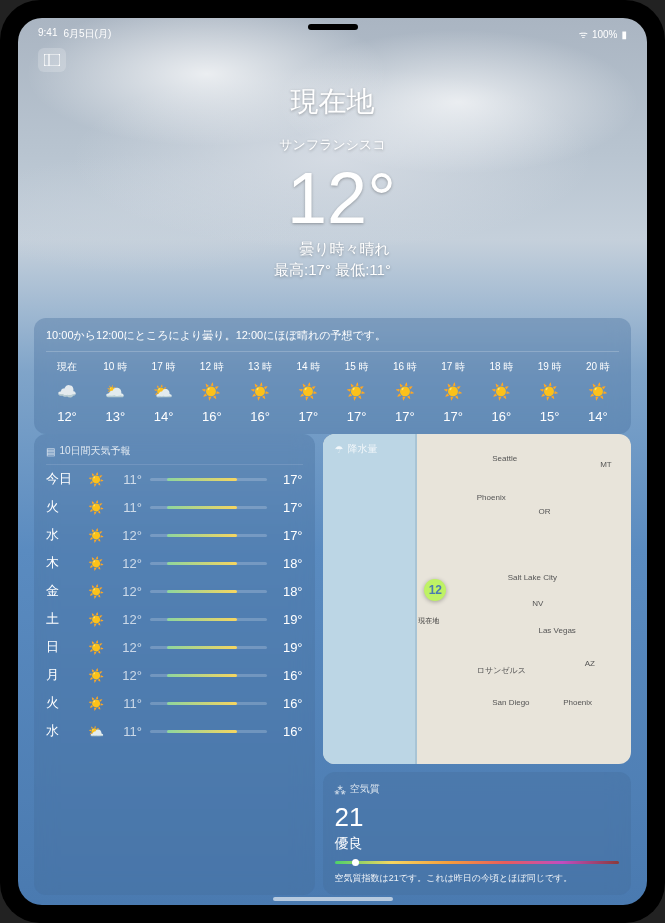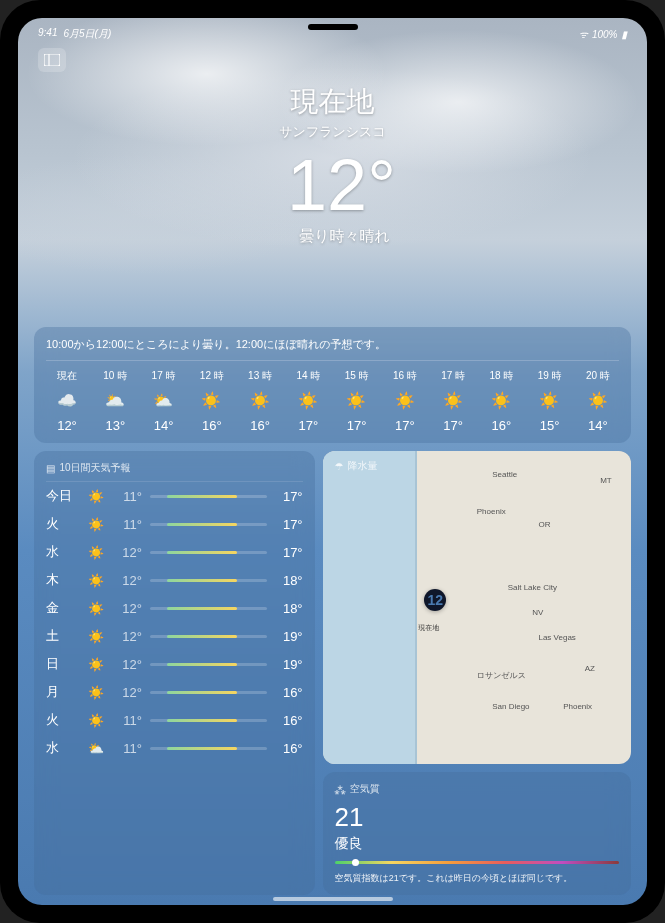--- a/index.html
+++ b/index.html
@@ -1,30 +1,30 @@
 <!DOCTYPE html>
 <html><head>
 <meta charset="utf-8">
 <style>
 * { margin: 0; padding: 0; box-sizing: border-box; font-family: -apple-system, BlinkMacSystemFont, sans-serif; }
 body { background: #222; display: flex; justify-content: center; align-items: center; min-height: 100vh; }
 .device { width: 665px; height: 923px; background: #000; border-radius: 40px; padding: 18px; position: relative; }
 .screen { width: 100%; height: 100%; border-radius: 24px; overflow: hidden; position: relative; background: linear-gradient(180deg, #aab5c2 0%, #b8c4d0 15%, #c5d0db 25%, #7fa4c9 40%, #5a8bc0 60%, #4a7ab0 100%); }
 .clouds { position: absolute; top: 0; left: 0; right: 0; height: 280px; background: radial-gradient(ellipse 300px 120px at 30% 20%, rgba(255,255,255,0.75), transparent 60%), radial-gradient(ellipse 300px 120px at 70% 30%, rgba(255,255,255,0.7), transparent 60%), radial-gradient(ellipse 400px 140px at 50% 50%, rgba(220,225,232,0.8), transparent 65%), radial-gradient(ellipse 300px 100px at 20% 70%, rgba(200,210,220,0.6), transparent 60%); }
-.status-bar { position: absolute; top: 6px; left: 0; right: 0; height: 20px; display: flex; justify-content: space-between; align-items: center; padding: 0 20px; font-size: 10px; color: #fff; font-weight: 500; z-index: 10; font-style: italic; }
+.status-bar { position: absolute; top: 6px; left: 0; right: 0; height: 20px; display: flex; justify-content: space-between; align-items: center; padding: 0 20px; font-size: 10px; color: #fff; font-weight: 500; z-index: 10; }
 .status-left { display: flex; gap: 6px; }
 .status-right { display: flex; align-items: center; gap: 4px; }
 .toolbar-btn { position: absolute; top: 30px; left: 20px; width: 28px; height: 24px; background: rgba(255,255,255,0.2); border-radius: 6px; display: flex; align-items: center; justify-content: center; z-index: 10; }
 .header { position: relative; text-align: center; padding-top: 65px; color: #fff; z-index: 5; text-shadow: 0 1px 3px rgba(0,0,0,0.3); }
 .loc-title { font-size: 28px; font-weight: 400; }
-.loc-sub { font-size: 13px; margin-top: 2px; }
+.loc-sub { font-size: 13px; margin-top: 15px; }
 .temp { font-size: 72px; font-weight: 200; line-height: 1; margin: 8px 0 0 18px; }
 .cond { font-size: 15px; margin-top: 6px; padding-left: 24px; }
 .hilo { font-size: 15px; margin-top: 2px; }
-.content { position: absolute; top: 300px; left: 16px; right: 16px; bottom: 10px; display: flex; flex-direction: column; gap: 8px; color: #fff; margin-top: 9px; }
+.content { position: absolute; top: 300px; left: 16px; right: 16px; bottom: 10px; display: flex; flex-direction: column; color: #fff; }
 .card { background: rgba(70,110,155,0.35); backdrop-filter: blur(10px); border-radius: 12px; padding: 10px 12px; }
 .hourly-summary { font-size: 11px; padding-bottom: 8px; border-bottom: 1px solid rgba(255,255,255,0.2); }
 .hourly-row { display: flex; justify-content: space-between; margin-top: 8px; }
 .hourly-item { display: flex; flex-direction: column; align-items: center; gap: 8px; min-width: 42px; }
 .hourly-time { font-size: 10px; font-weight: 500; }
 .hourly-icon { font-size: 16px; }
 .hourly-temp { font-size: 13px; font-weight: 500; }
 .two-col { display: flex; gap: 8px; flex: 1; min-height: 0; }
 .left-col { flex: 0 0 47%; display: flex; flex-direction: column; }
 .right-col { flex: 1; display: flex; flex-direction: column; gap: 8px; }
@@ -36,21 +36,21 @@
 .daily-lo { width: 28px; text-align: right; opacity: 0.7; }
 .daily-bar { flex: 1; height: 3px; background: rgba(255,255,255,0.2); border-radius: 2px; position: relative; }
 .daily-fill { position: absolute; height: 100%; background: linear-gradient(90deg, #8ed69e, #f6d560); border-radius: 2px; left: 15%; right: 25%; }
 .daily-hi { width: 28px; text-align: right; font-weight: 500; }
 .map-card { flex: 1; padding: 0; overflow: hidden; position: relative; }
 .map-title { position: absolute; top: 8px; left: 12px; font-size: 10px; opacity: 0.8; display: flex; align-items: center; gap: 4px; z-index: 2; }
 .map { position: absolute; inset: 0; background: #e8e4da; }
 .map-ocean { position: absolute; left: 0; top: 0; bottom: 0; width: 30%; background: #bcd6e5; }
 .map-coast { position: absolute; left: 30%; top: 0; bottom: 0; width: 2px; background: #a8c4d5; }
 .map-label { position: absolute; font-size: 8px; color: #555; }
-.map-pin { position: absolute; left: 33%; top: 44%; width: 22px; height: 22px; background: #0f172a; border-radius: 50%; display: flex; align-items: center; justify-content: center; font-size: 14px; color: #4a7ab0; font-weight: 600; box-shadow: 0 1px 4px rgba(0,0,0,0.3); }
+.map-pin { position: absolute; left: 33%; top: 44%; width: 22px; height: 22px; background: #bef264; border-radius: 50%; display: flex; align-items: center; justify-content: center; font-size: 12px; color: #4a7ab0; font-weight: 600; box-shadow: 0 1px 4px rgba(0,0,0,0.3); }
 .map-pinlabel { position: absolute; left: 31%; top: 55%; font-size: 7px; color: #333; }
 .aqi-card { min-height: 110px; }
 .aqi-val { font-size: 26px; font-weight: 400; margin-top: 6px; }
 .aqi-grade { font-size: 14px; margin-top: 2px; }
 .aqi-bar { height: 3px; border-radius: 2px; margin-top: 8px; background: linear-gradient(90deg, #4dd169, #f6d560, #f59d3c, #e85c5c, #c04dc0, #8a3b3b); position: relative; }
 .aqi-dot { position: absolute; left: 6%; top: -2px; width: 7px; height: 7px; background: #fff; border-radius: 50%; }
 .aqi-desc { font-size: 9px; margin-top: 8px; opacity: 0.9; line-height: 1.4; }
 .home-ind { position: absolute; bottom: 4px; left: 50%; transform: translateX(-50%); width: 120px; height: 4px; background: rgba(255,255,255,0.6); border-radius: 2px; }
 .dyn-isl { position: absolute; top: 6px; left: 50%; transform: translateX(-50%); width: 50px; height: 6px; background: #000; border-radius: 3px; z-index: 20; }
 </style>
@@ -79,20 +79,24 @@
           <rect x="0" y="0" width="16" height="12" rx="2" fill="none" stroke="#fff" stroke-width="1.2"></rect>
           <line x1="5" y1="0" x2="5" y2="12" stroke="#fff" stroke-width="1.2"></line>
         </svg>
     </div>
 
     <div class="header">
       <div class="loc-title">現在地</div>
       <div class="loc-sub">サンフランシスコ</div>
       <div class="temp">12°</div>
       <div class="cond">曇り時々晴れ</div>
+      <div class="hilo">
+        <span>最高:17°</span>
+        <span>最低:11°</span>
+      </div>
     </div>
 
     <div class="content">
       <div class="card">
         <div class="hourly-summary">10:00から12:00にところにより曇り。12:00にほぼ晴れの予想です。</div>
         <div class="hourly-row" id="hourly-row">
             <div class="hourly-item">
               <div class="hourly-time">現在</div>
               <div class="hourly-icon">☁️</div>
               <div class="hourly-temp">12°</div>

